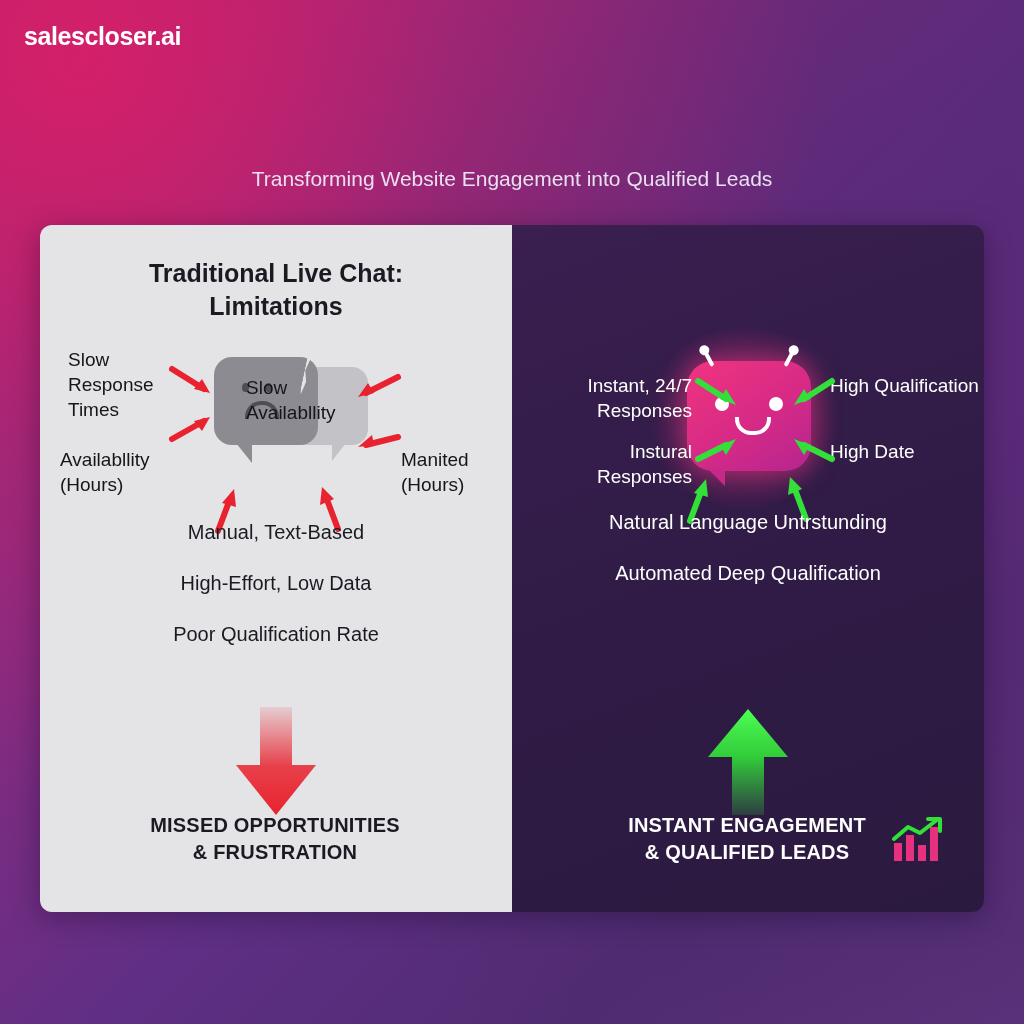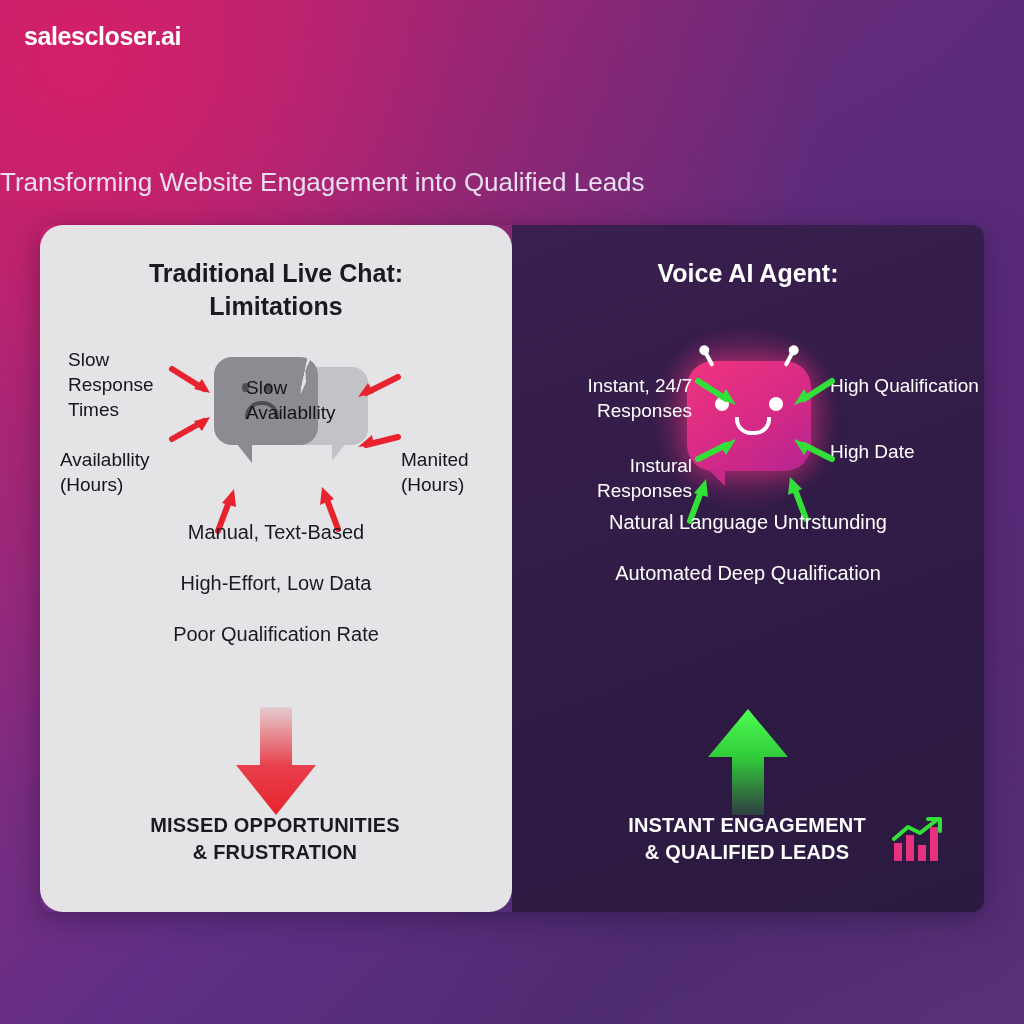--- a/index.html
+++ b/index.html
@@ -32,23 +32,23 @@
     font-size: 25px;
     font-weight: bold;
     letter-spacing: -0.4px;
   }
 
   .headline {
     position: absolute;
     left: 0;
     right: 0;
     top: 167px;
-    text-align: left;
+    text-align: center;
     color: #e9dff0;
-    font-size: 26px;
+    font-size: 21px;
     font-weight: 400;
   }
 
   .panels {
     position: absolute;
     left: 40px;
     top: 225px;
     width: 944px;
     height: 687px;
     display: flex;
@@ -58,21 +58,20 @@
   }
 
   .panel {
     position: relative;
     width: 50%;
     height: 100%;
     box-sizing: border-box;
   }
   .panel.left {
     background: #e4e4e6;
-    border-radius: 23px;
   }
   .panel.right {
     background: linear-gradient(160deg, #3a1f50 0%, #2f1b45 55%, #2b1a40 100%);
   }
 
   .panel-title {
     position: absolute;
     left: 0;
     right: 0;
     top: 32px;
@@ -255,21 +254,21 @@
   .panel.left .callout { color: #15151c; }
   .panel.right .callout { color: #ffffff; }
 
   .cl-1 { left: 28px;  top: 122px; width: 120px; }
   .cl-2 { left: 206px; top: 150px; width: 130px; }
   .cl-3 { left: 20px;  top: 222px; width: 140px; }
   .cl-4 { left: 352px; top: 222px; width: 130px; margin-left: 9px; }
 
   .cr-1 { left: 20px;  top: 148px; width: 160px; text-align: right; }
   .cr-2 { left: 318px; top: 148px; width: 160px; }
-  .cr-3 { left: 20px;  top: 228px; width: 160px; text-align: right; }
+  .cr-3 { left: 20px;  top: 214px; width: 160px; text-align: right; }
   .cr-4 { left: 318px; top: 214px; width: 130px; }
 
   
   .arrow {
     position: absolute;
     width: 0;
     height: 0;
     font-size: 0;
   }
   .arrow svg { display: block; overflow: visible; }
@@ -433,21 +432,21 @@
 
       <div class="outcome">
         <span>MISSED OPPORTUNITIES</span><br>
         <span>&amp; FRUSTRATION</span>
       </div>
     </div>
 
     <div class="panel right">
 
       <div class="panel-title">
-        <span>Voice AI Agent:</span><br>
+        <br>
       </div>
 
       <div class="robot-group">
         <div class="robot-glow"></div>
         <div class="robot-card">
           <div class="antenna l">
               <span class="knob"></span>
             </div>
           <div class="antenna r">
               <span class="knob"></span>

